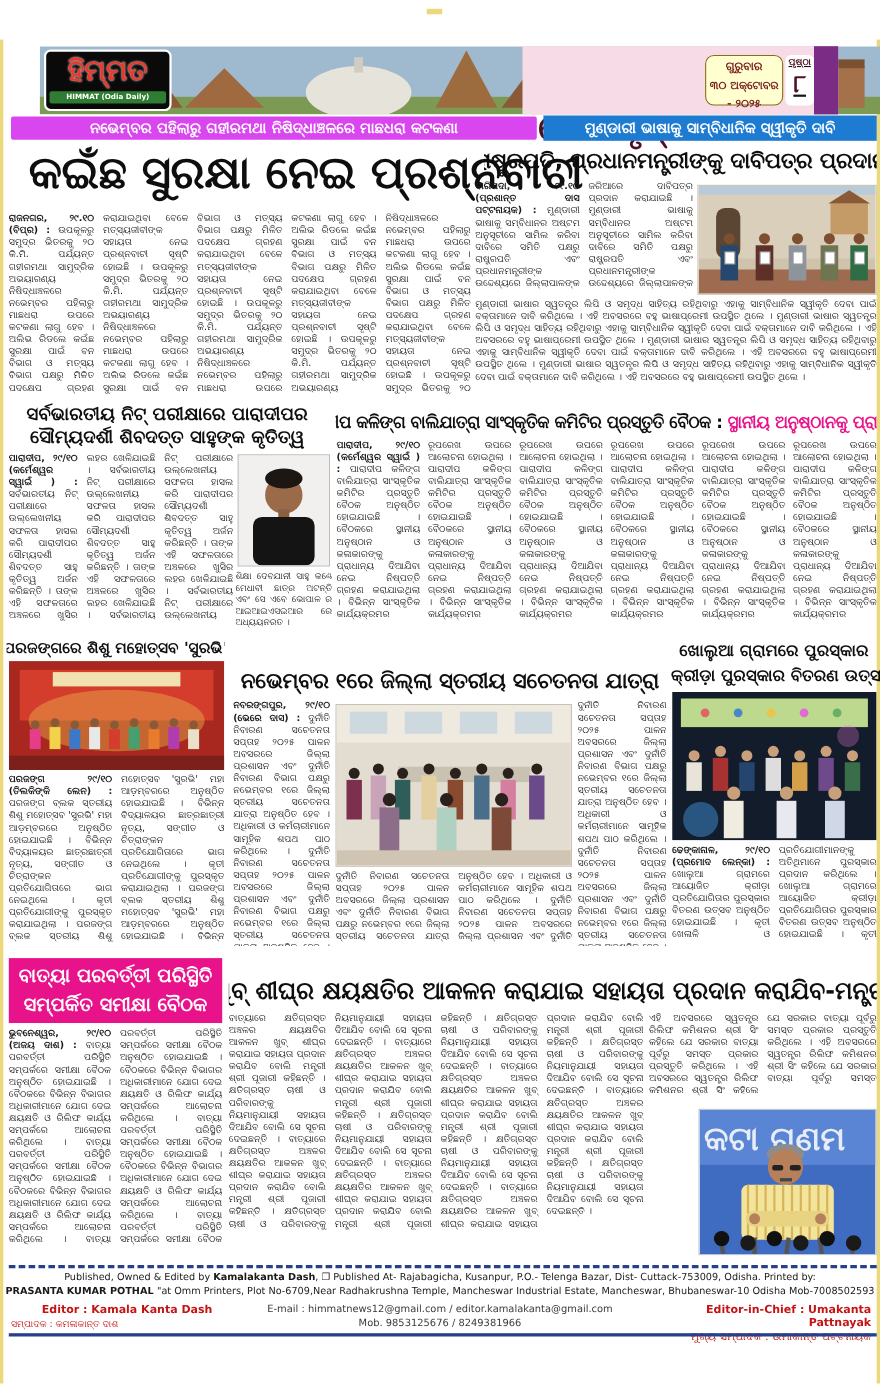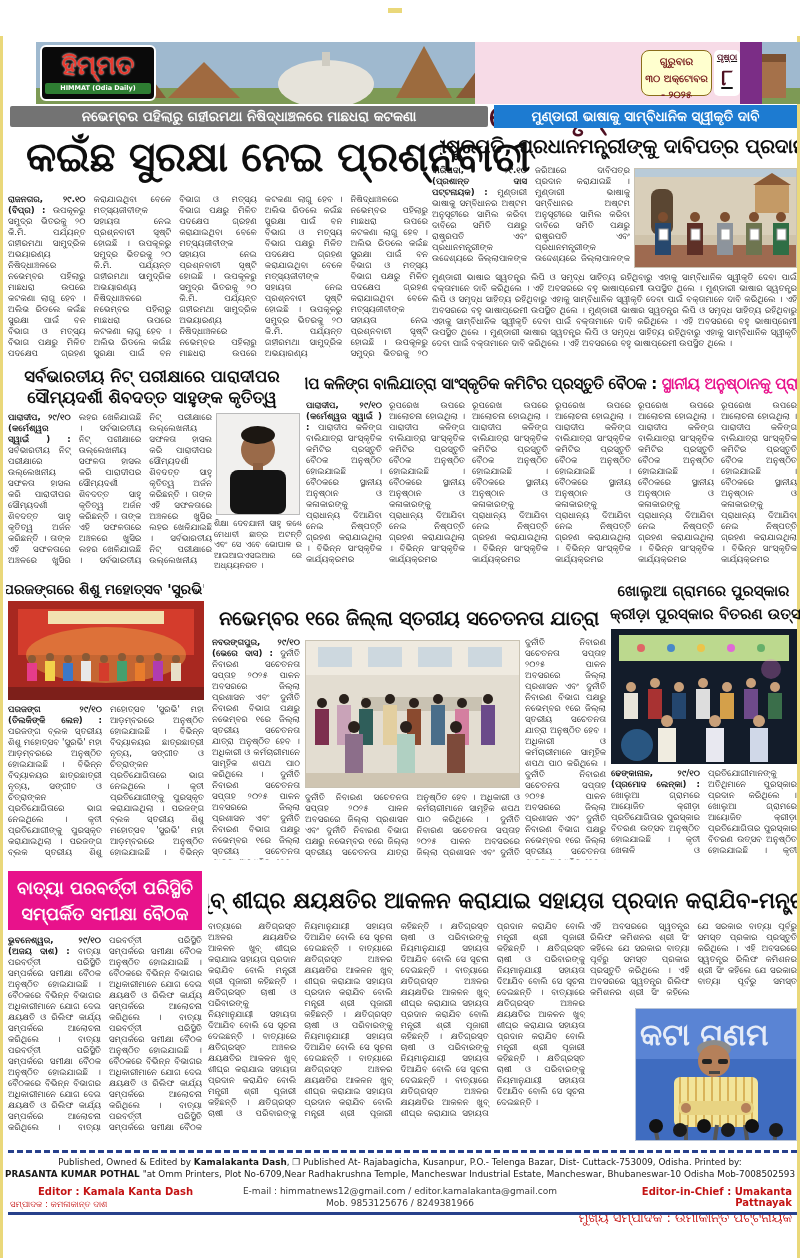--- a/index.html
+++ b/index.html
@@ -60,21 +60,21 @@
       <div style="font-size:10.5px;font-weight:bold;color:#7a2020;line-height:20px;">ଗୁରୁବାର</div>
       <div style="font-size:10px;font-weight:bold;color:#7a2020;line-height:16px;">୩୦ ଅକ୍ଟୋବର - ୨୦୨୫</div>
     </div>
     <div class="abs" style="left:239px;top:8px;width:26px;height:46px;background:#ffffff;border-radius:5px;text-align:center;text-decoration:underline;">
       <div style="font-size:8.5px;font-weight:bold;color:#4e1021;line-height:14px;">ପୃଷ୍ଠା</div>
       <div style="font-size:22px;font-weight:bold;color:#4e1021;line-height:28px;">୮</div>
     </div>
     <div class="abs" style="left:265px;top:0;width:22px;height:62px;background:#7b2d86;"></div>
   </div>
 
-  <div class="abs kicker" style="left:10px;top:106px;width:478px;height:21px;background:#737373;font-size:13.5px;border-radius:2px;">
+  <div class="abs kicker" style="left:10px;top:106px;width:478px;height:21px;background:#d946ef;font-size:13.5px;border-radius:2px;">
     <span class="nowrap">ନଭେମ୍ବର ପହିଲାରୁ ଗହୀରମଥା ନିଷିଦ୍ଧାଞ୍ଚଳରେ ମାଛଧରା କଟକଣା</span>
   </div>
   <div class="abs kicker" style="left:494px;top:105px;width:303px;height:23px;background:#1d7bd1;font-size:13.5px;">
     <span class="nowrap">ମୁଣ୍ଡାରୀ ଭାଷାକୁ ସାମ୍ବିଧାନିକ ସ୍ୱୀକୃତି ଦାବି</span>
   </div>
 
   <div class="abs hl" style="left:0;top:126px;width:556px;height:62px;font-size:41px;letter-spacing:-0.5px;">
     <span class="nowrap">କଇଁଛ ସୁରକ୍ଷା ନେଇ ପ୍ରଶ୍ନବାଚୀ</span>
   </div>
   <div class="abs hl" style="left:440px;top:130px;width:357px;height:32px;font-size:20px;letter-spacing:-0.3px;">
@@ -339,17 +339,17 @@
   <div class="abs" style="left:10px;top:1186px;width:220px;">
     <div class="footer-red" style="font-size:10px;">Editor : Kamala Kanta Dash</div>
     <div class="footer-od" style="font-size:8.5px;margin-top:2px;">ସମ୍ପାଦକ : କମଳାକାନ୍ତ ଦାଶ</div>
   </div>
   <div class="abs" style="left:230px;top:1186px;width:340px;text-align:center;color:#3a3a3a;">
     <div style="font-size:9px;">E-mail : himmatnews12@gmail.com / editor.kamalakanta@gmail.com</div>
     <div style="font-size:9px;margin-top:2px;">Mob. 9853125676 / 8249381966</div>
   </div>
   <div class="abs" style="left:570px;top:1186px;width:222px;text-align:right;">
     <div class="footer-red" style="font-size:10px;">Editor-in-Chief : Umakanta Pattnayak</div>
-    <div class="footer-od" style="font-size:13px;margin-top:2px;">ମୁଖ୍ୟ ସମ୍ପାଦକ : ଉମାକାନ୍ତ ପଟ୍ଟନାୟକ</div>
+    <div class="footer-od" style="font-size:10px;margin-top:2px;">ମୁଖ୍ୟ ସମ୍ପାଦକ : ଉମାକାନ୍ତ ପଟ୍ଟନାୟକ</div>
   </div>
   <div class="abs" style="left:8px;top:1212px;width:789px;height:3px;background:#27408b;"></div>
 
 </div>
 
 </body></html>

